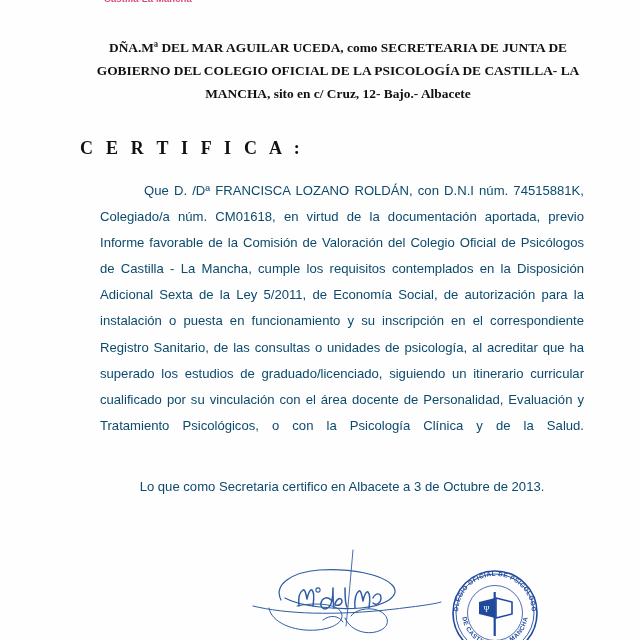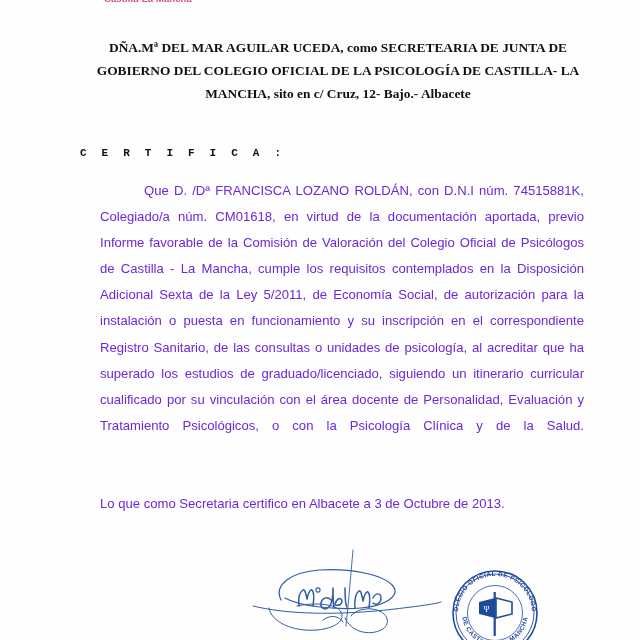--- a/index.html
+++ b/index.html
@@ -56,51 +56,51 @@
     font-size: 13.4px;
     line-height: 23px;
     color: #111111;
     text-align: center;
   }
 
   
   .certifica {
     position: absolute;
     left: 80px;
-    top: 147px;
-    font-family: Liberation Mono, monospace;
+    top: 138px;
+    font-family: Liberation Serif, serif;
     font-weight: bold;
-    font-size: 11px;
+    font-size: 18px;
     letter-spacing: 4.2px;
     color: #111111;
   }
 
   
   .body-block {
     position: absolute;
     left: 100px;
     top: 178px;
     width: 484px;
     font-family: "Liberation Sans", sans-serif;
     font-size: 13.1px;
     line-height: 26.1px;
-    color: #6d28d9;
+    color: #0c4a6e;
     text-align: justify;
     text-justify: inter-word;
   }
   .body-block p {
     margin: 0;
     text-align: justify;
   }
   .body-block p.first {
     text-indent: 44px;
   }
   .body-block p.last {
-    margin-top: 26px;
-    text-align: left;
+    margin-top: 9px;
+    text-align: center;
   }
   
   .body-block p.first::after {
     content: "";
     display: inline-block;
     width: 100%;
   }
 
   
   .signature {

